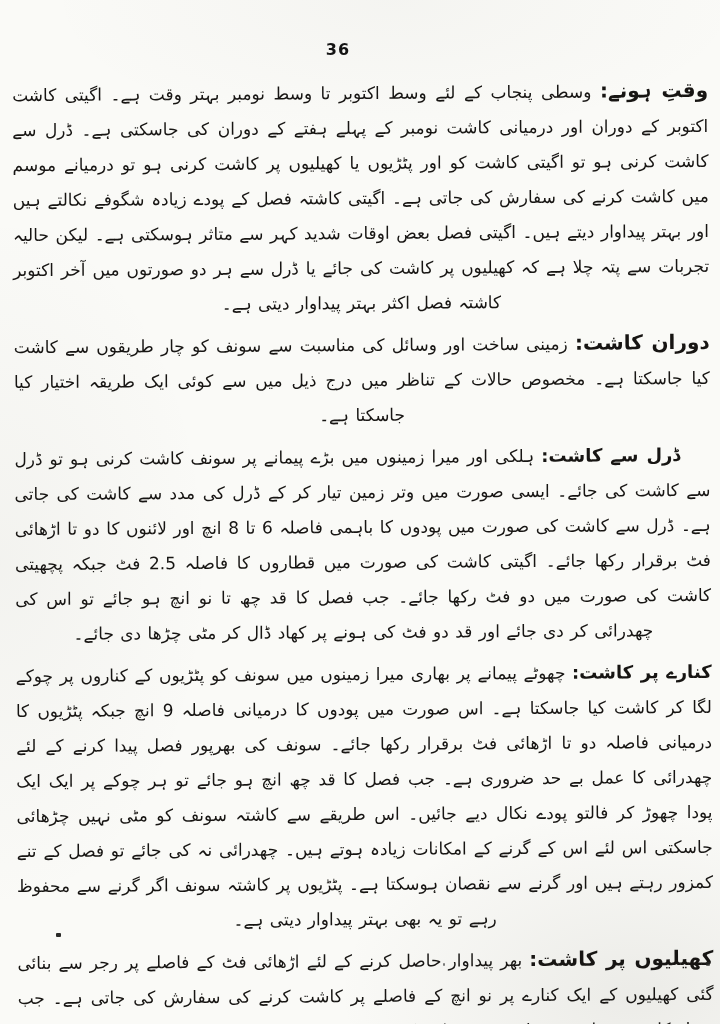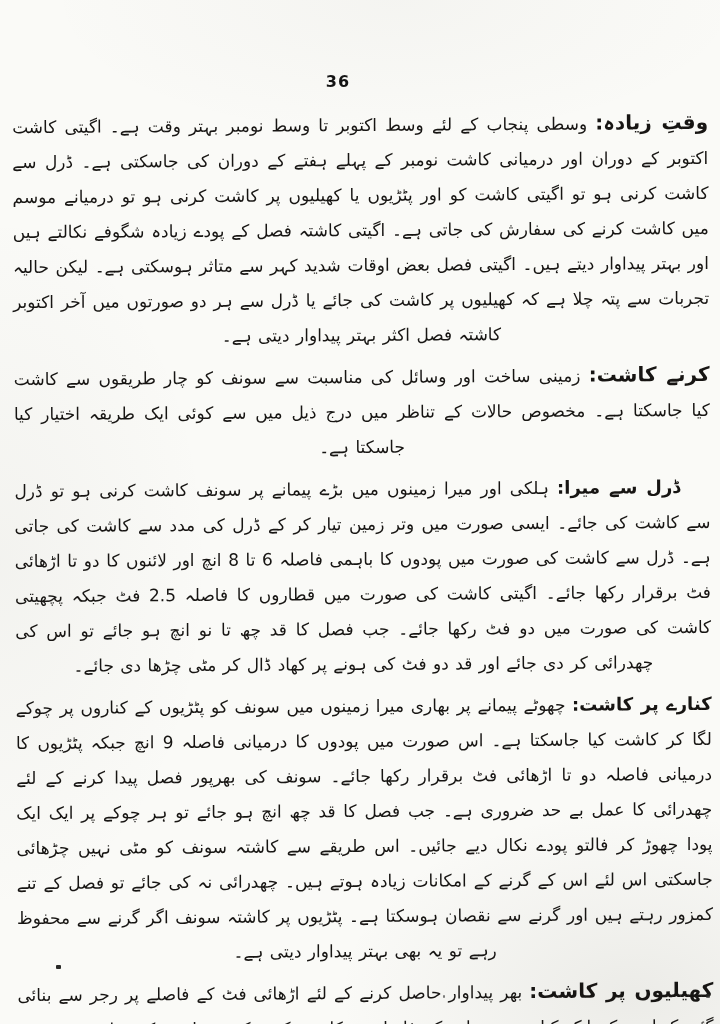--- a/index.html
+++ b/index.html
@@ -15,21 +15,20 @@
       radial-gradient(ellipse 500px 200px at 55% 0%, rgba(110,108,95,0.04), transparent 70%),
       var(--paper);
     font-family:"DejaVu Sans", sans-serif;
     color:var(--ink);
     position:relative;
   }
   .page{
     position:absolute; inset:0;
     padding:40px 12px 16px 12px;
     box-sizing:border-box;
-    margin-top:32px;
   }
   .page-number{
     text-align:center;
     transform:translateX(-22px);
     font-weight:bold;
     font-size:16px;
     letter-spacing:1px;
     color:#141414;
     margin-bottom:16px;
   }
@@ -66,31 +65,31 @@
 </head>
 <body>
 
 <div class="page">
 
   <div class="page-number">36</div>
 
   <div class="content" dir="rtl">
 
     <p class="para">
-      <span class="h">وقتِ زیادہ:</span>
+      <span class="h">وقتِ ہونے:</span>
       <span>وسطی پنجاب کے لئے وسط اکتوبر تا وسط نومبر بہتر وقت ہے۔ اگیتی کاشت اکتوبر کے دوران اور درمیانی کاشت نومبر کے پہلے ہفتے کے دوران کی جاسکتی ہے۔ ڈرل سے کاشت کرنی ہو تو اگیتی کاشت کو اور پٹڑیوں یا کھیلیوں پر کاشت کرنی ہو تو درمیانے موسم میں کاشت کرنے کی سفارش کی جاتی ہے۔ اگیتی کاشتہ فصل کے پودے زیادہ شگوفے نکالتے ہیں اور بہتر پیداوار دیتے ہیں۔ اگیتی فصل بعض اوقات شدید کہر سے متاثر ہوسکتی ہے۔ لیکن حالیہ تجربات سے پتہ چلا ہے کہ کھیلیوں پر کاشت کی جائے یا ڈرل سے ہر دو صورتوں میں آخر اکتوبر کاشتہ فصل اکثر بہتر پیداوار دیتی ہے۔</span>
     </p>
 
     <p class="para">
-      <span class="h">کرنے کاشت:</span>
+      <span class="h">دوران کاشت:</span>
       <span>زمینی ساخت اور وسائل کی مناسبت سے سونف کو چار طریقوں سے کاشت کیا جاسکتا ہے۔ مخصوص حالات کے تناظر میں درج ذیل میں سے کوئی ایک طریقہ اختیار کیا جاسکتا ہے۔</span>
     </p>
 
     <p class="para indent-first">
-      <span class="h small">ڈرل سے میرا:</span>
+      <span class="h small">ڈرل سے کاشت:</span>
       <span>ہلکی اور میرا زمینوں میں بڑے پیمانے پر سونف کاشت کرنی ہو تو ڈرل سے کاشت کی جائے۔ ایسی صورت میں وتر زمین تیار کر کے ڈرل کی مدد سے کاشت کی جاتی ہے۔ ڈرل سے کاشت کی صورت میں پودوں کا باہمی فاصلہ 6 تا 8 انچ اور لائنوں کا دو تا اڑھائی فٹ برقرار رکھا جائے۔ اگیتی کاشت کی صورت میں قطاروں کا فاصلہ 2.5 فٹ جبکہ پچھیتی کاشت کی صورت میں دو فٹ رکھا جائے۔ جب فصل کا قد چھ تا نو انچ ہو جائے تو اس کی چھدرائی کر دی جائے اور قد دو فٹ کی ہونے پر کھاد ڈال کر مٹی چڑھا دی جائے۔</span>
     </p>
 
     <p class="para">
       <span class="h small">کنارے پر کاشت:</span>
       <span>چھوٹے پیمانے پر بھاری میرا زمینوں میں سونف کو پٹڑیوں کے کناروں پر چوکے لگا کر کاشت کیا جاسکتا ہے۔ اس صورت میں پودوں کا درمیانی فاصلہ 9 انچ جبکہ پٹڑیوں کا درمیانی فاصلہ دو تا اڑھائی فٹ برقرار رکھا جائے۔ سونف کی بھرپور فصل پیدا کرنے کے لئے چھدرائی کا عمل بے حد ضروری ہے۔ جب فصل کا قد چھ انچ ہو جائے تو ہر چوکے پر ایک ایک پودا چھوڑ کر فالتو پودے نکال دیے جائیں۔ اس طریقے سے کاشتہ سونف کو مٹی نہیں چڑھائی جاسکتی اس لئے اس کے گرنے کے امکانات زیادہ ہوتے ہیں۔ چھدرائی نہ کی جائے تو فصل کے تنے کمزور رہتے ہیں اور گرنے سے نقصان ہوسکتا ہے۔ پٹڑیوں پر کاشتہ سونف اگر گرنے سے محفوظ رہے تو یہ بھی بہتر پیداوار دیتی ہے۔</span>
     </p>
 
     <p class="para">
       <span class="h">کھیلیوں پر کاشت:</span>

